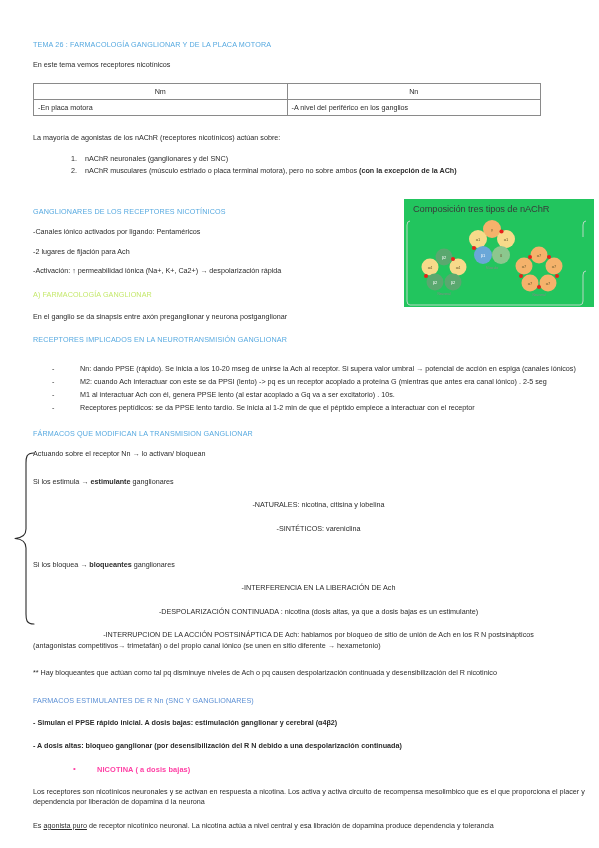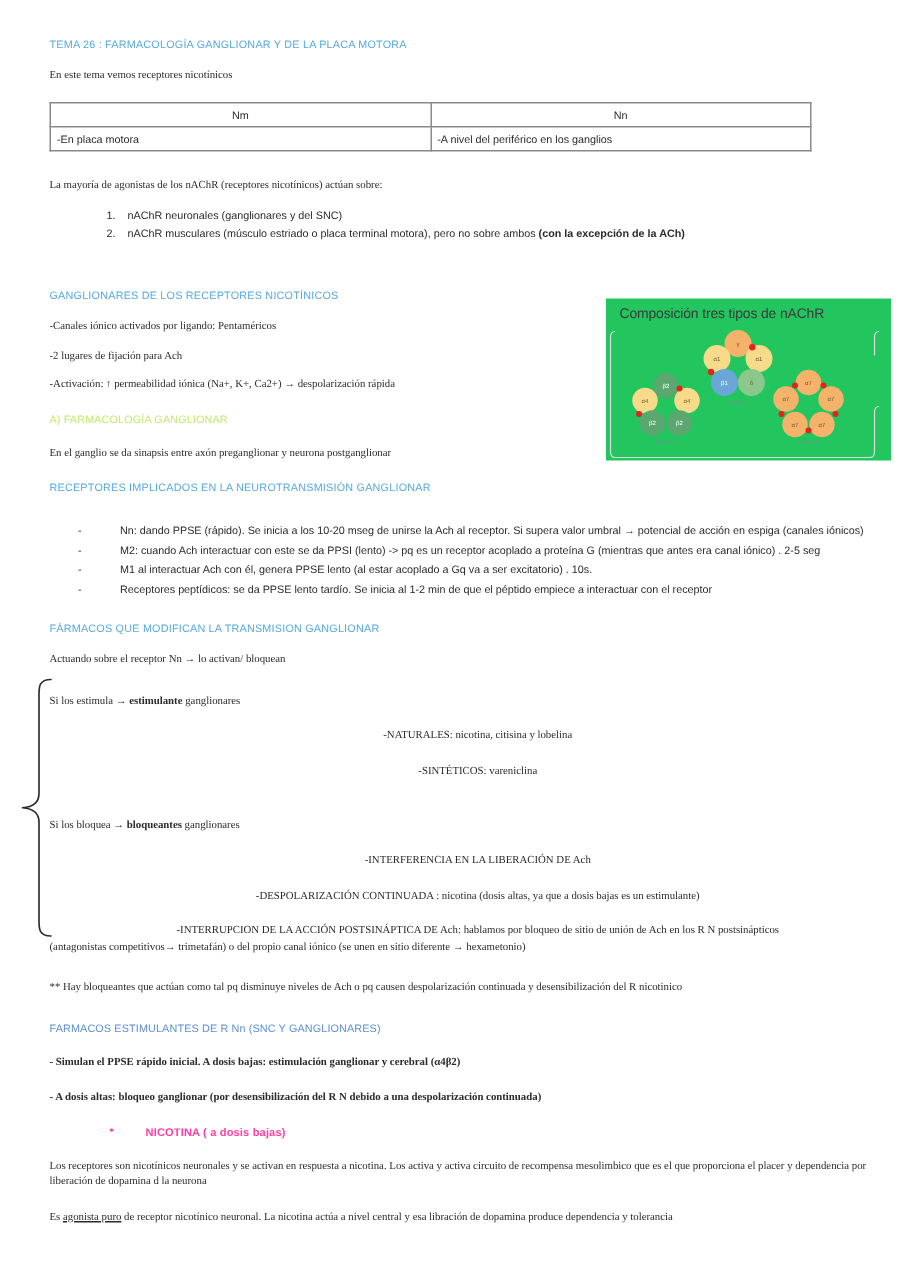--- a/index.html
+++ b/index.html
@@ -18,21 +18,21 @@
   .page {
     position: relative;
     width: 599px;
     height: 848px;
     padding: 0;
     box-sizing: border-box;
   }
   .content {
     position: absolute;
     left: 33px;
-    top: 25px;
+    top: 40px;
     width: 553px;
   }
 
   
   .h-blue-light {
     color: #56a9e0;
     font-size: 7.2px;
     letter-spacing: 0.15px;
     margin: 0 0 11px 0;
     line-height: 1.25;
@@ -55,21 +55,20 @@
     color: #ff3fa4;
     font-size: 7.4px;
     font-weight: bold;
     letter-spacing: 0.1px;
   }
   p.body {
     font-size: 7.2px;
     line-height: 1.45;
     margin: 0;
     color: #2b2b2b;
-    font-family: Liberation Serif, serif;
   }
   .gap-s { height: 9px; }
   .gap-m { height: 13px; }
   .gap-l { height: 17px; }
   .bold { font-weight: bold; }
   .ul { text-decoration: underline; }
 
   
   table.nm-nn {
     border-collapse: collapse;

